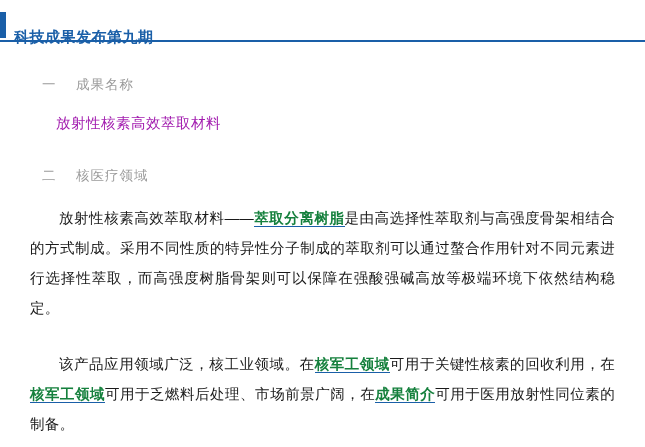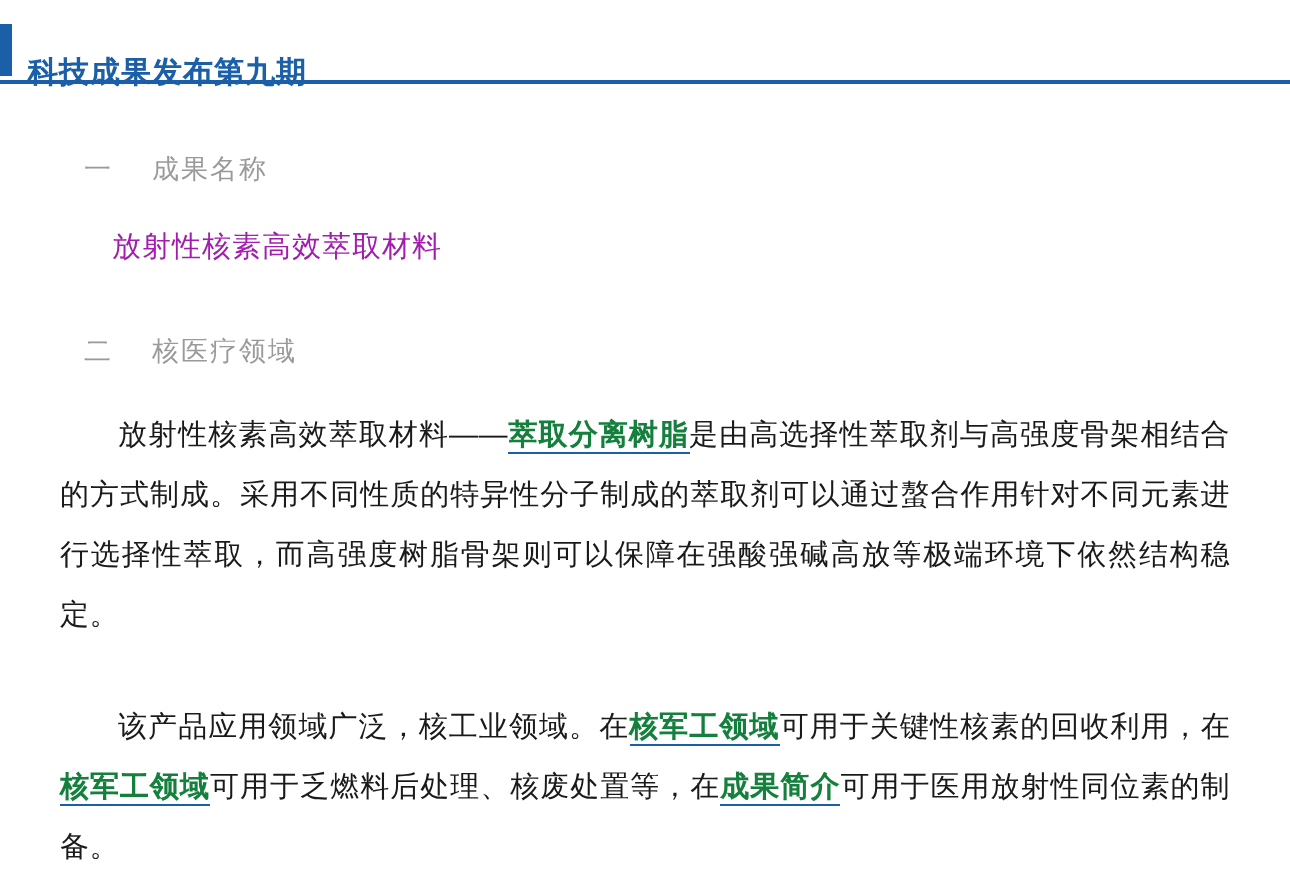--- a/index.html
+++ b/index.html
@@ -120,16 +120,16 @@
 
     <div class="item-title">放射性核素高效萃取材料</div>
 
     <div class="section-head">
       <span class="section-num">二</span>
       <span class="section-label">核医疗领域</span>
     </div>
 
     <p class="para"><span>放射性核素高效萃取材料——</span><span class="kw">萃取分离树脂</span><span>是由高选择性萃取剂与高强度骨架相结合的方式制成。采用不同性质的特异性分子制成的萃取剂可以通过螯合作用针对不同元素进行选择性萃取，而高强度树脂骨架则可以保障在强酸强碱高放等极端环境下依然结构稳定。</span></p>
 
-    <p class="para tight"><span>该产品应用领域广泛，核工业领域。在</span><span class="kw">核军工领域</span><span>可用于关键性核素的回收利用，在</span><span class="kw">核军工领域</span><span>可用于乏燃料后处理、核废处置等，在</span><span class="kw">成果简介</span><span>可用于医用放射性同位素的制备。</span></p>
+    <p class="para tight"><span>该产品应用领域广泛，核工业领域。在</span><span class="kw">核军工领域</span><span>可用于关键性核素的回收利用，在</span><span class="kw">核军工领域</span><span>可用于乏燃料后处理、市场前景广阔，在</span><span class="kw">成果简介</span><span>可用于医用放射性同位素的制备。</span></p>
 
   </div>
 </div>
 
 </body></html>

